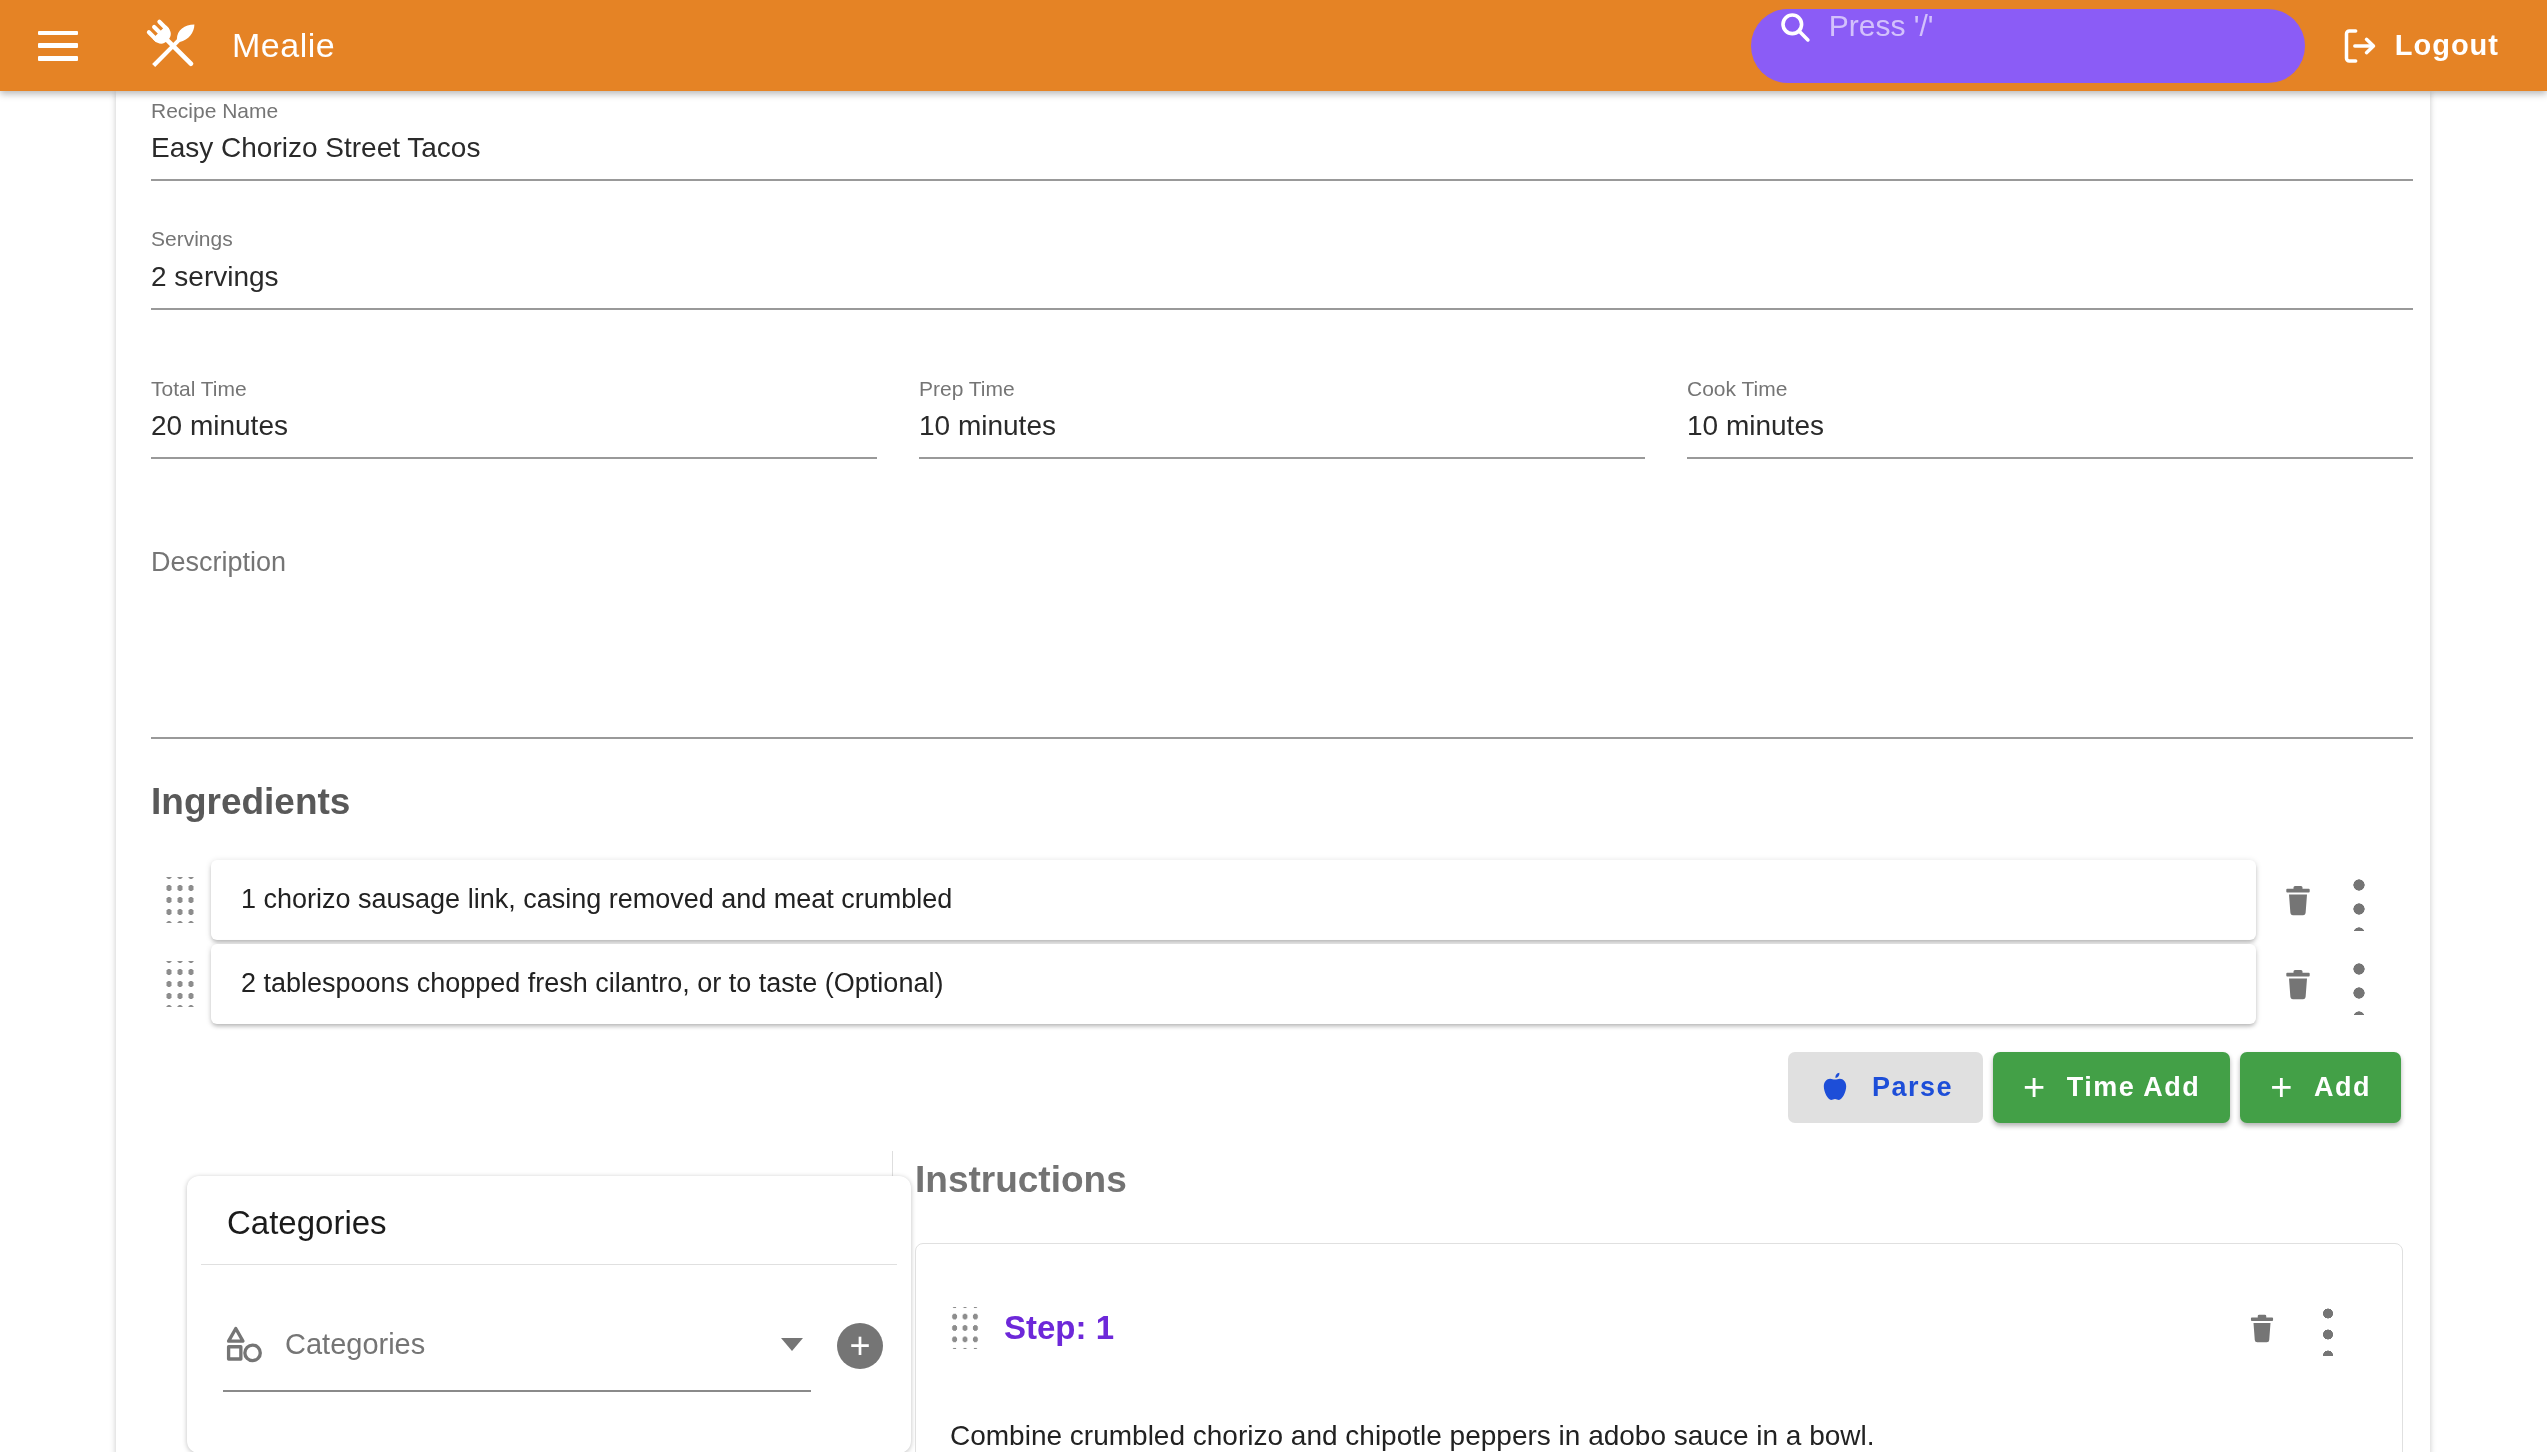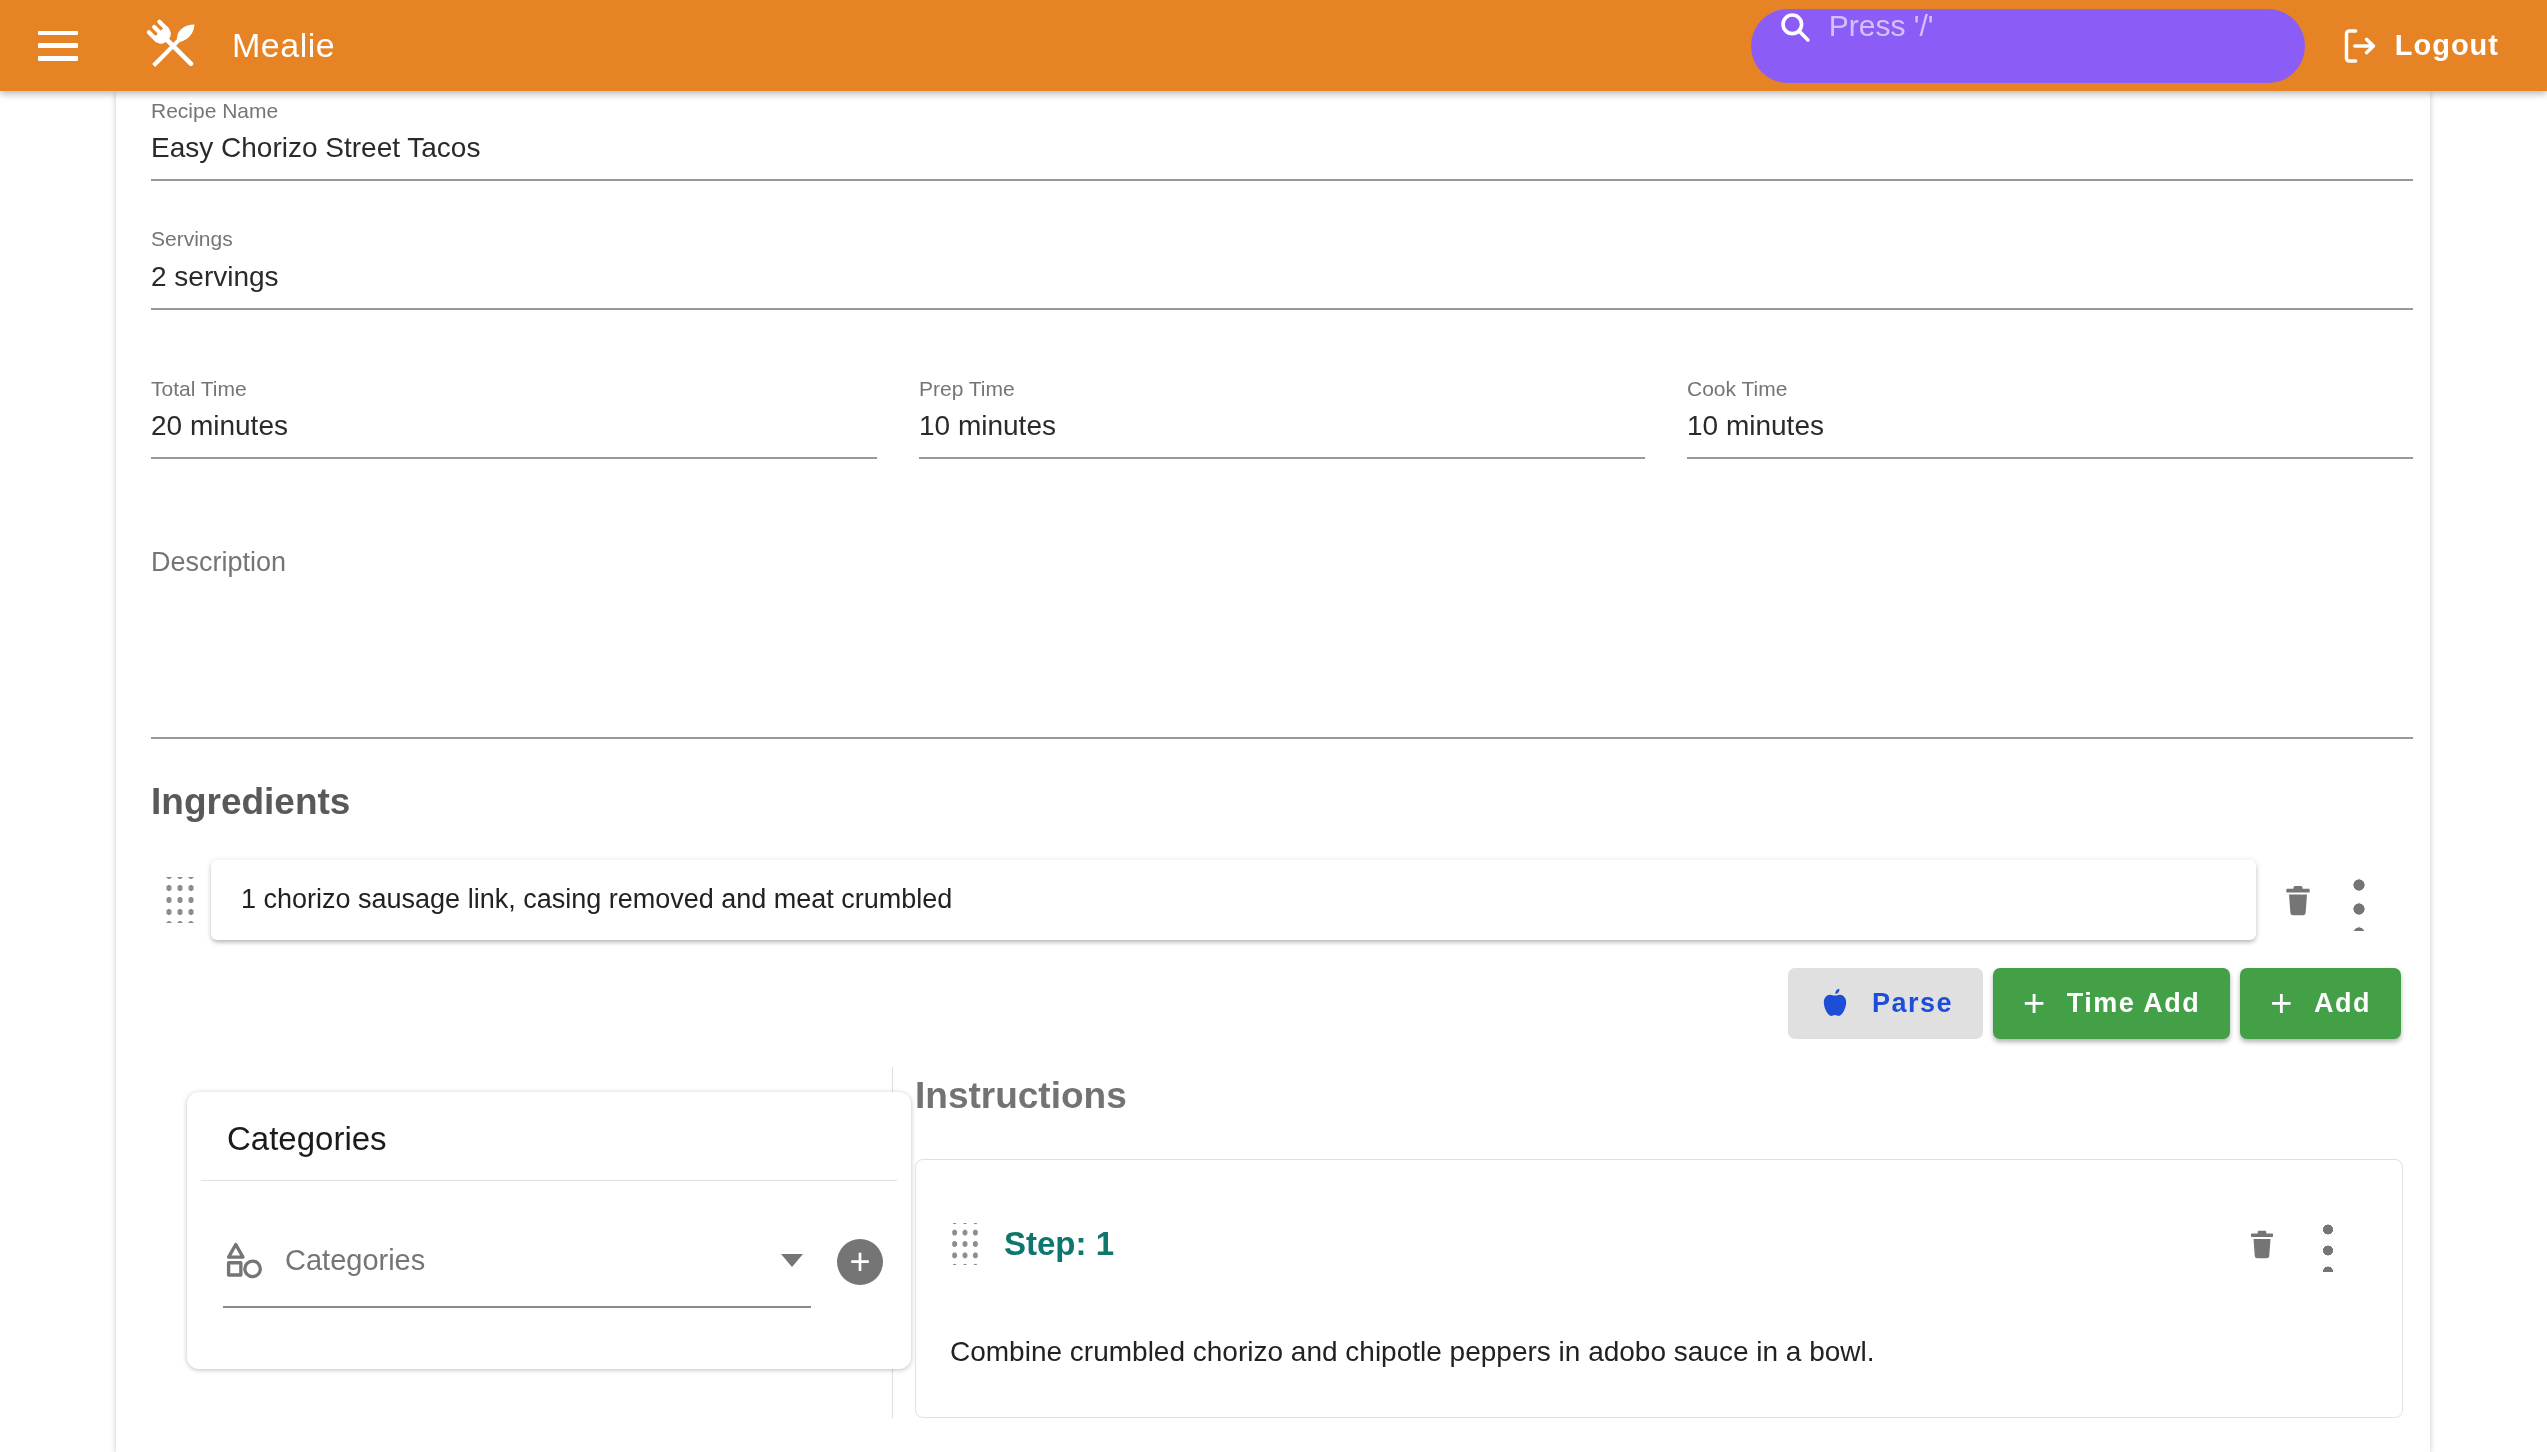--- a/index.html
+++ b/index.html
@@ -94,21 +94,21 @@
                  font-size:36px; font-weight:400; line-height:42px; text-align:center;
                  font-family:"Liberation Sans",sans-serif; }
 
   .instructions-heading { font-size:37px; font-weight:bold; color:#737373; line-height:1; }
   .step-card { margin-top:45px; margin-right:10px; border:1px solid #e0e0e0; border-radius:8px;
                min-height:259px; padding:56px 68px 0 34px; background:#fff; }
   .step-header { display:flex; align-items:center; }
   .step-handle { width:30px; height:42px; margin-left:0;
                  background-image:radial-gradient(circle, #8d8d8d 2.6px, transparent 2.9px);
                  background-size:10.4px 11.4px; background-position:center; cursor:grab; }
-  .step-title { font-size:33px; font-weight:bold; color:#0f766e; margin-left:24px; }
+  .step-title { font-size:33px; font-weight:bold; color:#6d28d9; margin-left:24px; }
   .step-trash { width:44px; height:44px; }
   .step-trash svg { width:34px; height:34px; }
   .step-kebab { margin-left:38px; width:12px; height:56px;
                 background-image:radial-gradient(circle, #757575 4.8px, transparent 5.2px);
                 background-size:12px 21px; background-position:center top 3px; background-repeat:repeat-y; }
   .step-text { margin-top:60px; font-size:28px; color:#222; line-height:1.4; }
 </style>
 </head>
 <body>
 
@@ -201,20 +201,35 @@
         <svg viewBox="0 0 24 24" fill="currentColor">
           <path d="M10 2.6h4a1 1 0 0 1 1 1v.9h4.2a.6.6 0 0 1 .6.6v1.3a.6.6 0 0 1-.6.6H4.8a.6.6 0 0 1-.6-.6V5.1a.6.6 0 0 1 .6-.6H9v-.9a1 1 0 0 1 1-1z"></path>
           <path d="M6 8.4h12l-.9 12a1.8 1.8 0 0 1-1.8 1.7H8.7a1.8 1.8 0 0 1-1.8-1.7z"></path>
         </svg>
       </button>
       <button class="icon-btn">
         <span class="kebab"></span>
       </button>
     </div>
 
+    <div class="ing-row">
+      <div class="drag-handle"></div>
+      <div class="ing-card">
+        <input value="2 tablespoons chopped fresh cilantro, or to taste (Optional)" style="">
+      </div>
+      <button class="icon-btn trash-btn">
+        <svg viewBox="0 0 24 24" fill="currentColor">
+          <path d="M10 2.6h4a1 1 0 0 1 1 1v.9h4.2a.6.6 0 0 1 .6.6v1.3a.6.6 0 0 1-.6.6H4.8a.6.6 0 0 1-.6-.6V5.1a.6.6 0 0 1 .6-.6H9v-.9a1 1 0 0 1 1-1z"></path>
+          <path d="M6 8.4h12l-.9 12a1.8 1.8 0 0 1-1.8 1.7H8.7a1.8 1.8 0 0 1-1.8-1.7z"></path>
+        </svg>
+      </button>
+      <button class="icon-btn">
+        <span class="kebab"></span>
+      </button>
+    </div>
 
   </div>
 
   <div class="btn-row">
     <button class="btn btn-disabled" disabled="">
       <svg viewBox="0 0 24 24" fill="currentColor">
         <path d="M12.3 5.6c-.3-1.9.9-3.4 2.8-3.7.2 2-.9 3.4-2.8 3.7z"></path>
         <path d="M15.4 6.1c-1.2 0-2.2.6-3.4.6s-2.2-.6-3.4-.6C6.1 6.1 4.1 8.3 4.1 11.5c0 4 2.8 9.6 5.2 9.6 1 0 1.6-.6 2.7-.6s1.7.6 2.7.6c2.4 0 5.2-5.6 5.2-9.6 0-3.2-2-5.4-4.5-5.4z"></path>
       </svg>
       <span>Parse</span>

